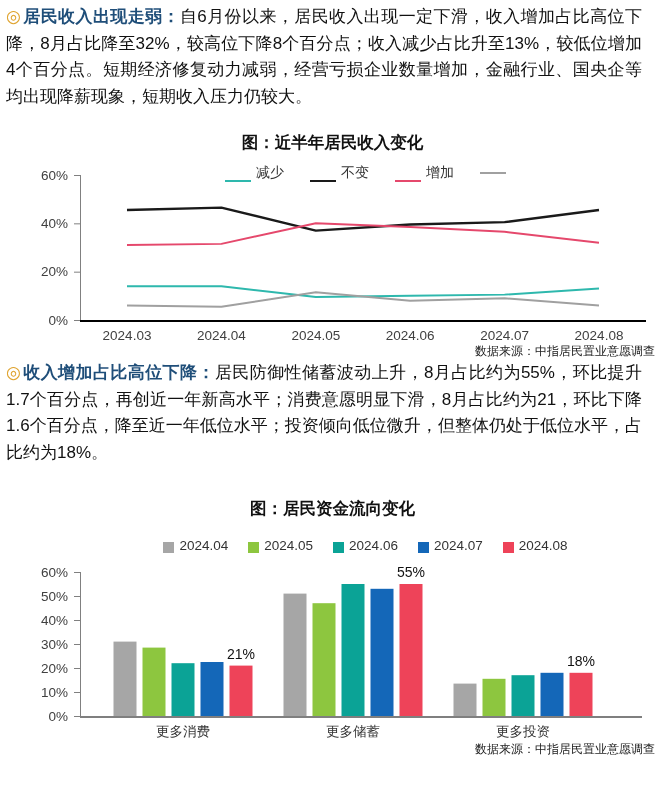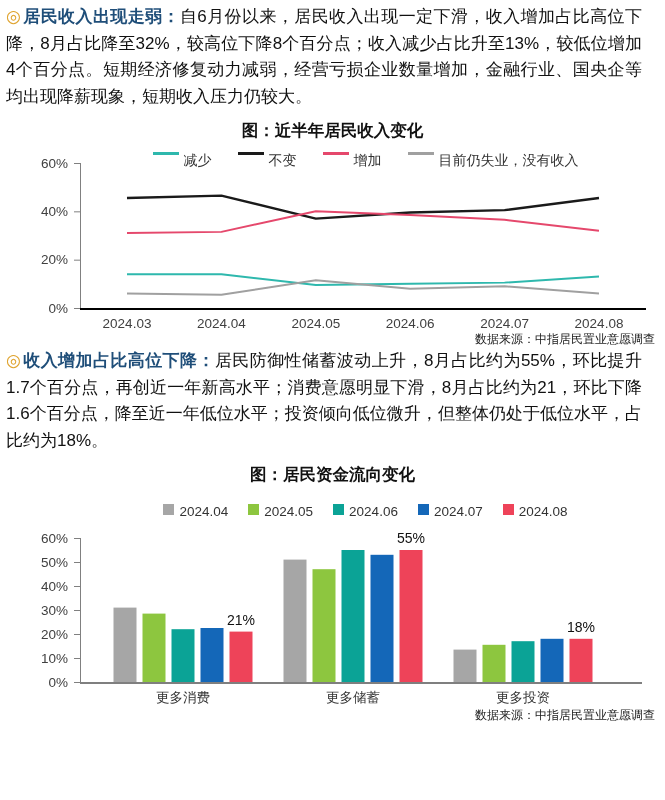--- a/index.html
+++ b/index.html
@@ -1,25 +1,25 @@
 <!DOCTYPE html>
 <html><head>
 <meta charset="utf-8">
 <style>
   html,body{margin:0;padding:0;background:#fff;width:665px;height:800px;overflow:hidden;}
   body{box-sizing:border-box;padding:4px 6px 0 6px;
        font-family:"Liberation Sans","DejaVu Sans",sans-serif;color:#111;}
   .para{font-size:17px;line-height:1.56;text-align:justify;margin:0 17px 0 0;}
   .bullet{color:#DFA32E;font-weight:bold;margin-right:2px;}
   .lead{font-weight:bold;color:#1F4E79;}
-  .chart-title{text-align:center;font-weight:bold;font-size:16.5px;color:#111;margin-top:8px;height:24px;line-height:24px;}
-  .chart-title.second{margin-top:8px;}
+  .chart-title{text-align:center;font-weight:bold;font-size:16.5px;color:#111;margin-top:20px;height:24px;line-height:24px;}
+  .chart-title.second{margin-top:30px;}
   .chart-box{position:relative;}
   .legend{position:absolute;left:80px;right:14px;display:flex;justify-content:center;align-items:center;}
-  .legend-item{display:flex;align-items:flex-start;gap:5px;font-size:14px;color:#333;white-space:nowrap;}
+  .legend-item{display:flex;align-items:flex-end;gap:5px;font-size:14px;color:#333;white-space:nowrap;}
   #legend-line{top:10px;gap:26px;}
   #legend-bar{top:18px;gap:20px;font-size:13.5px;}
   #legend-bar .legend-item{font-size:13.5px;}
   .sw-line{width:26px;height:2.5px;display:inline-block;}
   .sw-sq{width:11px;height:11px;display:inline-block;}
   .source{text-align:right;font-size:12px;color:#222;padding-right:4px;height:18px;line-height:18px;}
   .source.first{margin-top:-6px;}
   .source.second{margin-top:-8px;}
   svg{display:block;}
   .tick-label{font-family:"Liberation Sans","DejaVu Sans",sans-serif;font-size:13.5px;fill:#404040;}
@@ -41,21 +41,20 @@
       <span class="legend-item">
         <span class="sw-line" style="background: rgb(26, 26, 26);"></span>
         <span>不变</span>
       </span>
       <span class="legend-item">
         <span class="sw-line" style="background: rgb(229, 72, 108);"></span>
         <span>增加</span>
       </span>
       <span class="legend-item">
         <span class="sw-line" style="background: rgb(160, 160, 160);"></span>
-        <span>目前仍失业，没有收入</span>
       </span>
     </div>
   <svg id="svg-line" width="653" height="194">
       <line x1="74.5" y1="21" x2="74.5" y2="166" stroke="#808080" stroke-width="1"></line>
       <line x1="68" y1="166.5" x2="74" y2="166.5" stroke="#808080" stroke-width="1"></line>
       <text x="62" y="170.5" text-anchor="end" class="tick-label">0%</text>
       <line x1="68" y1="118.16666666666667" x2="74" y2="118.16666666666667" stroke="#808080" stroke-width="1"></line>
       <text x="62" y="122.16666666666667" text-anchor="end" class="tick-label">20%</text>
       <line x1="68" y1="69.83333333333334" x2="74" y2="69.83333333333334" stroke="#808080" stroke-width="1"></line>
       <text x="62" y="73.83333333333334" text-anchor="end" class="tick-label">40%</text>

